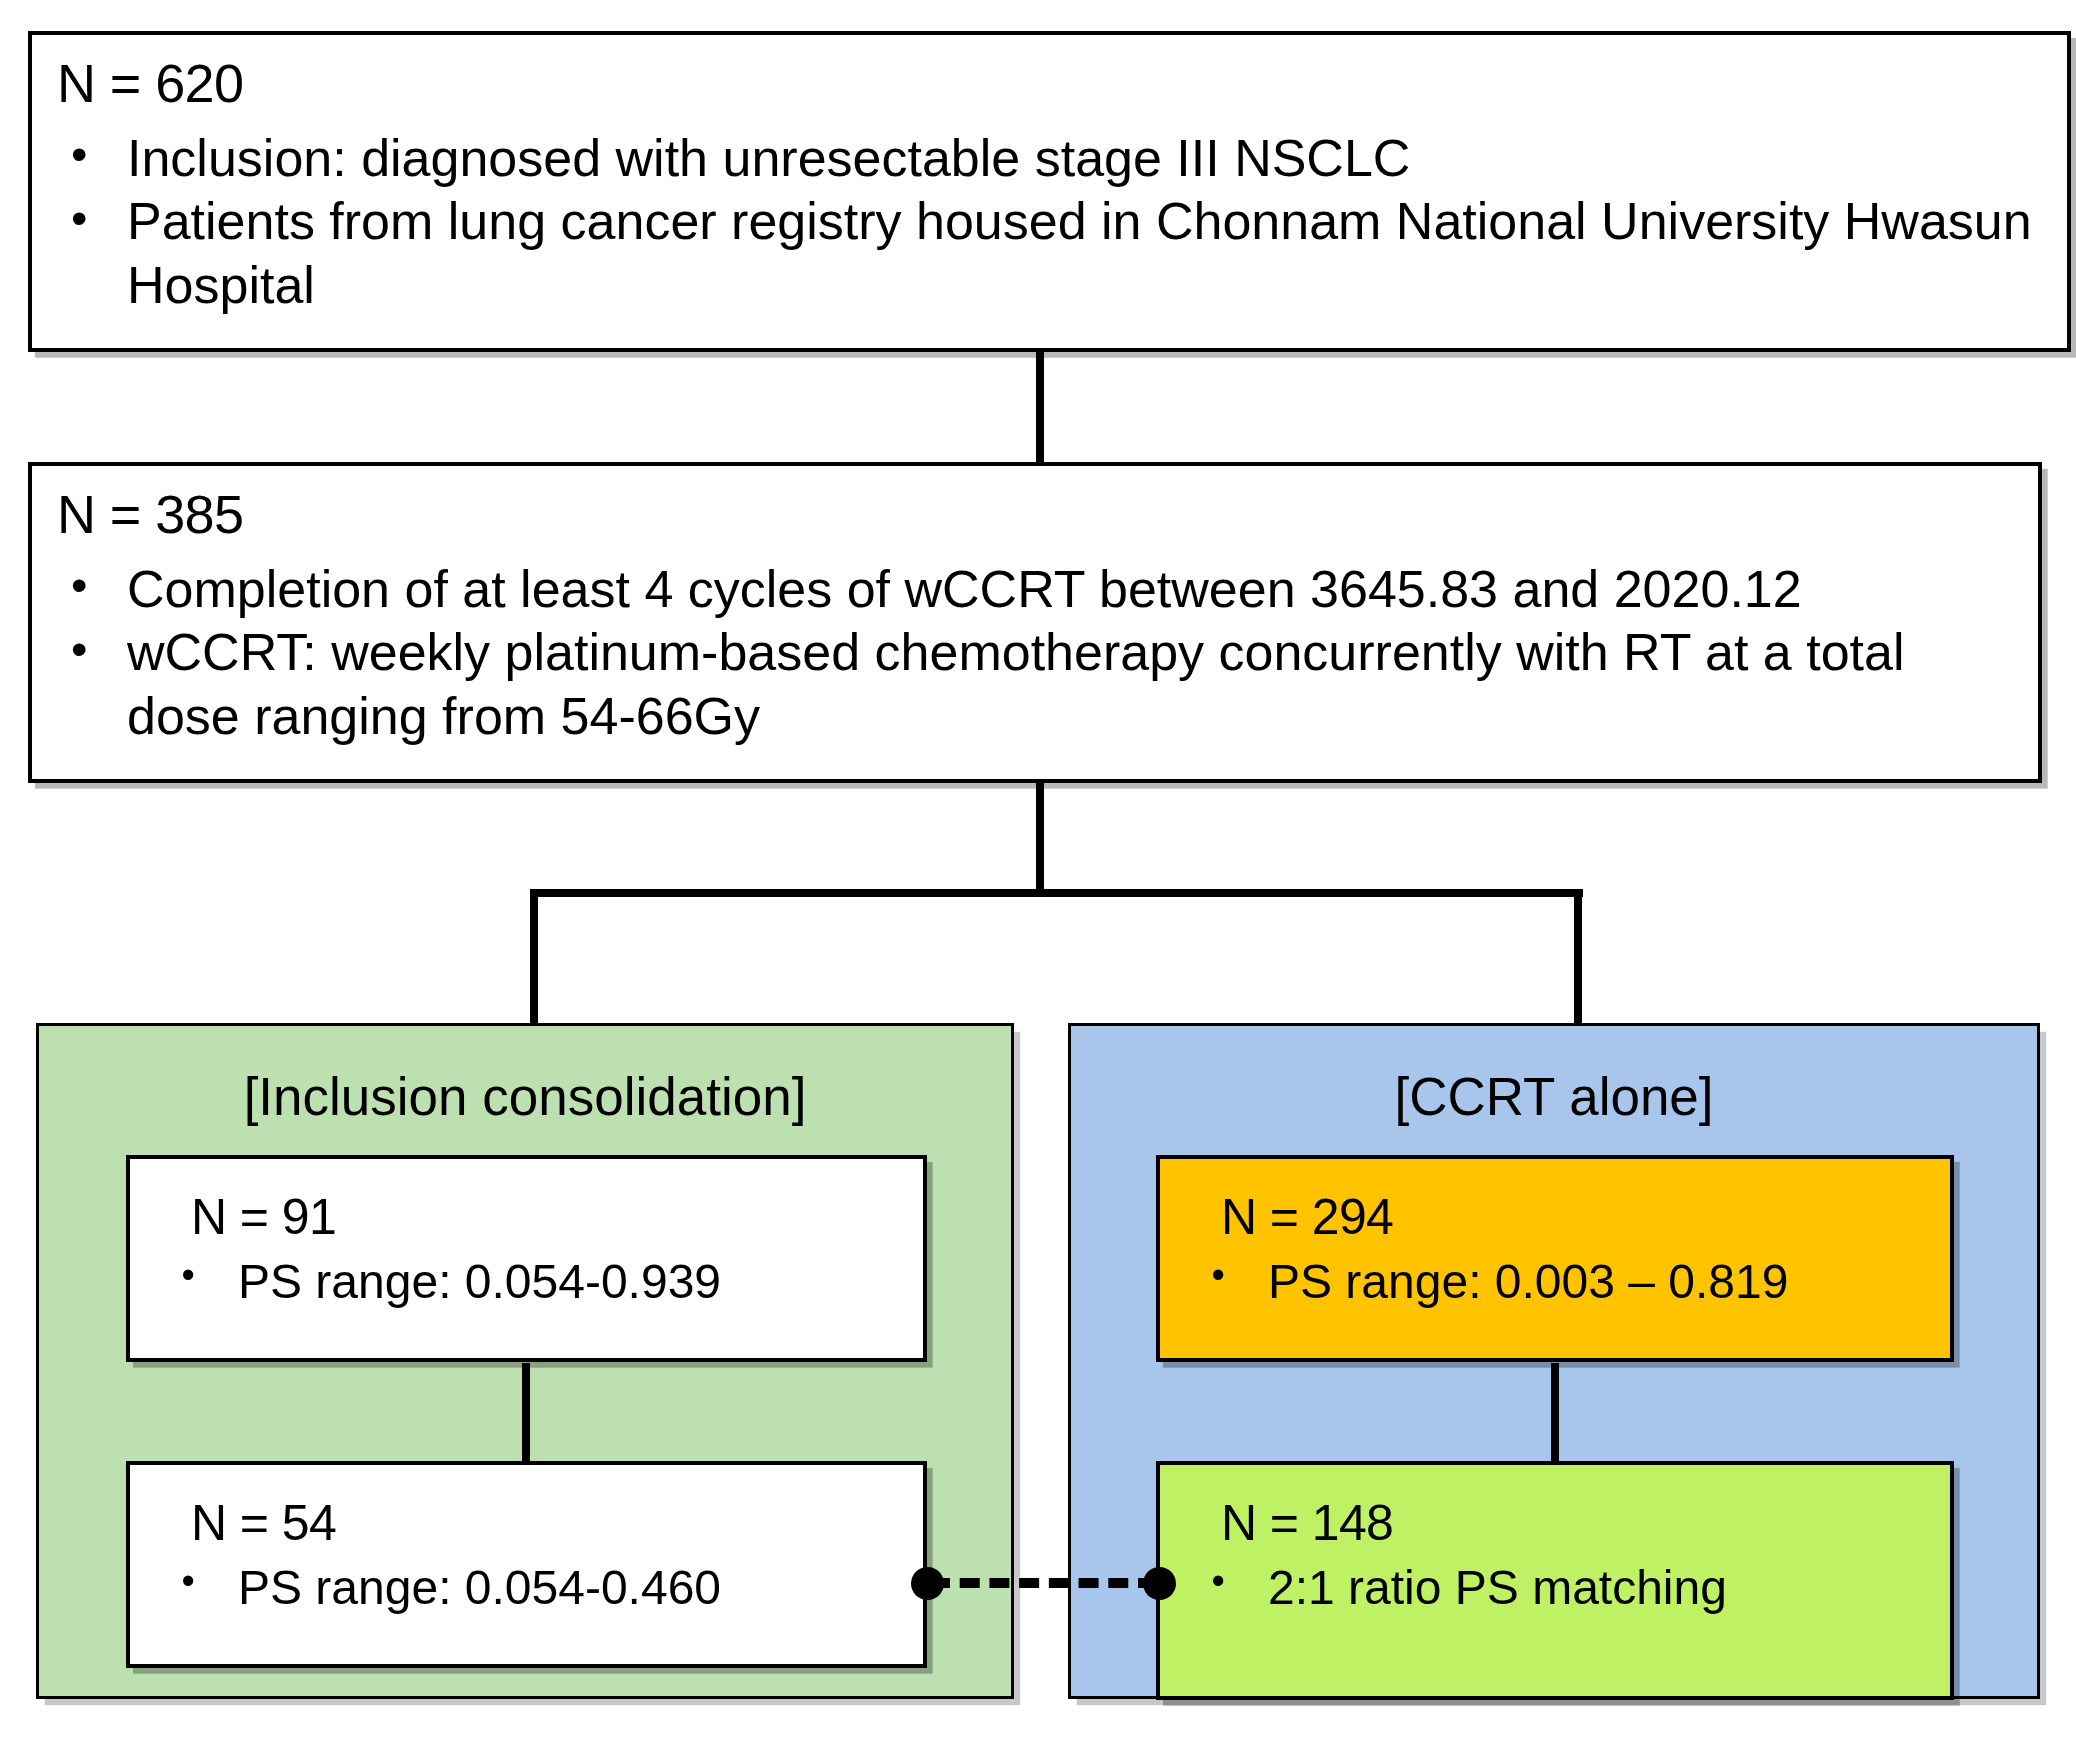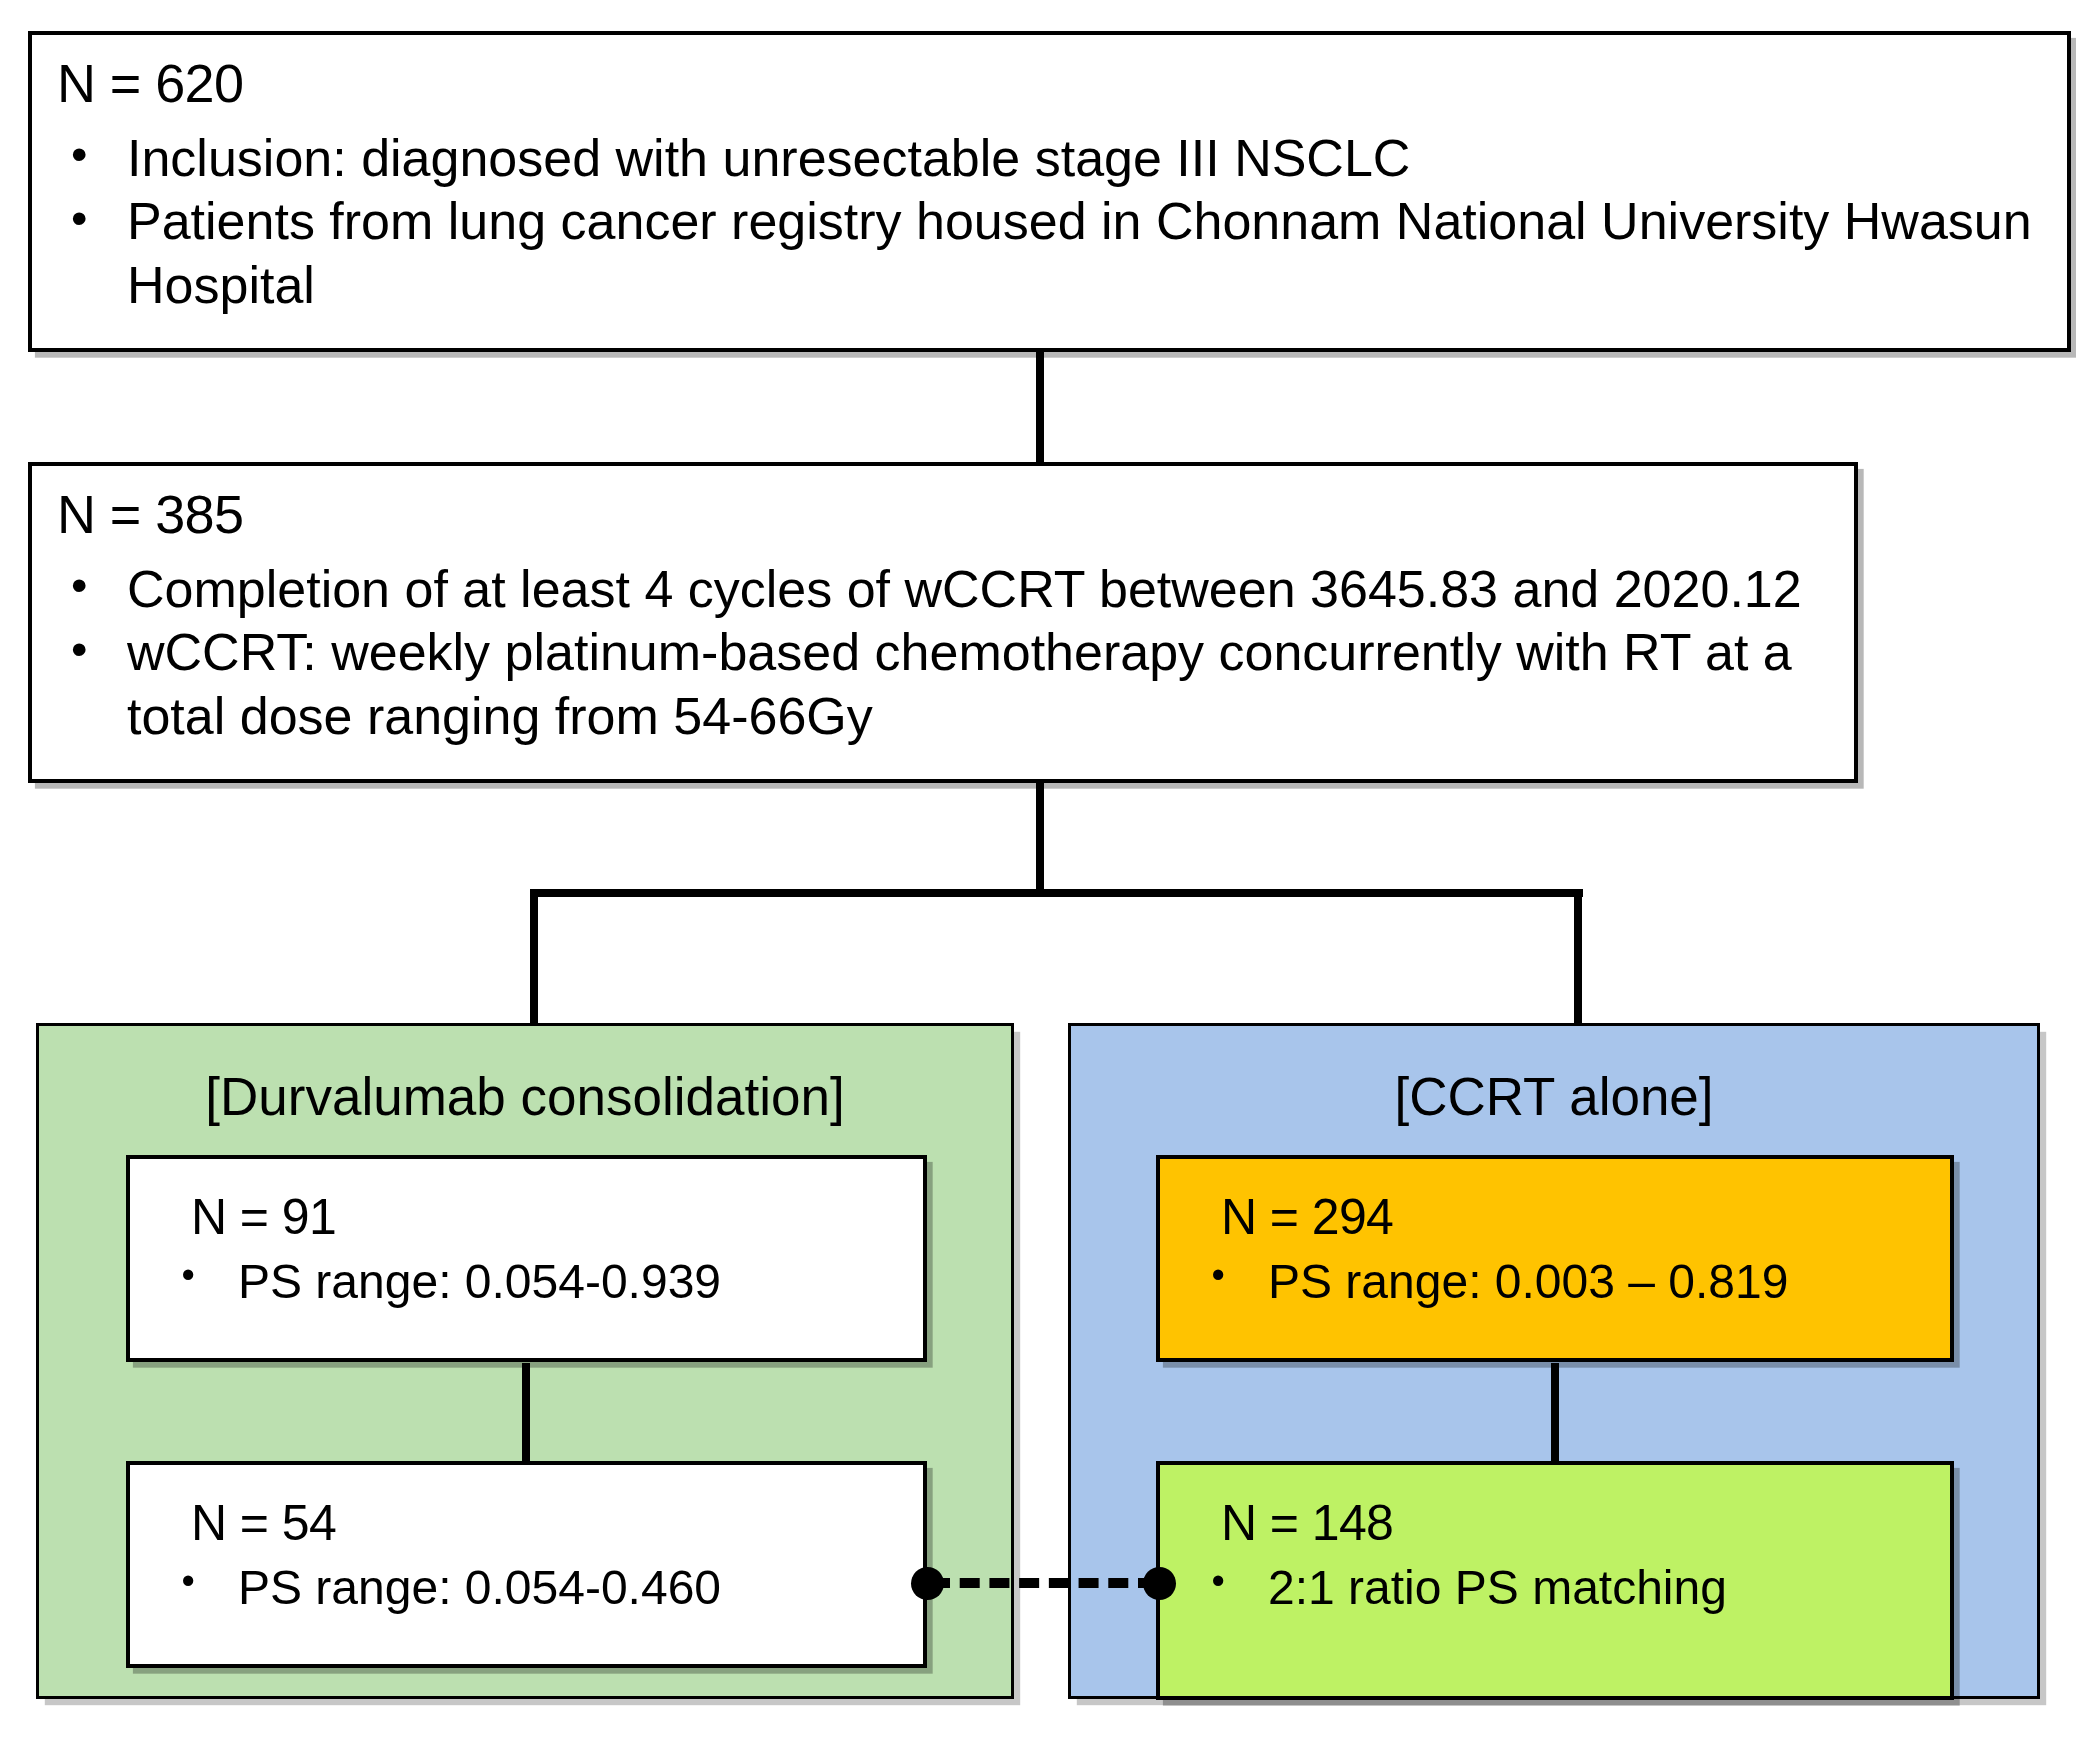--- a/index.html
+++ b/index.html
@@ -131,37 +131,37 @@
       <div class="n-label">N = 620</div>
       <ul class="bullet-list">
         <li>Inclusion: diagnosed with unresectable stage III NSCLC</li>
         <li>Patients from lung cancer registry housed in Chonnam National University Hwasun Hospital</li>
       </ul>
     </div>
   </div>
 
   <div class="vline" style="left:1036px; top:352px; height:113px;"></div>
 
-  <div class="box" style="left:28px; top:462px; width:1830px; height:321px;">
+  <div class="box" style="left:28px; top:462px; width:2014px; height:321px;">
     <div class="topbox-inner">
       <div class="n-label">N = 385</div>
       <ul class="bullet-list">
         <li>Completion of at least 4 cycles of wCCRT between 3645.83 and 2020.12</li>
         <li>wCCRT: weekly platinum-based chemotherapy concurrently with RT at a total dose ranging from 54-66Gy</li>
       </ul>
     </div>
   </div>
 
   <div class="vline" style="left:1036px; top:782px; height:110px;"></div>
   <div class="hline" style="left:530px; top:889px; width:1053px;"></div>
   <div class="vline" style="left:530px; top:889px; height:135px;"></div>
   <div class="vline" style="left:1574px; top:889px; height:135px;"></div>
 
   <div class="panel" style="left:36px; top:1023px; width:978px; height:676px; background:#BCE0B0;">
-    <div class="panel-title" style="top:43px;">[Durvalumab consolidation]</div>
+    <div class="panel-title" style="top:43px;">[Inclusion consolidation]</div>
   </div>
 
   <div class="box" style="left:126px; top:1155px; width:801px; height:207px;">
     <div class="subbox-inner">
       <div class="n-label">N = 91</div>
       <ul class="bullet-list">
         <li>PS range: 0.054-0.939</li>
       </ul>
     </div>
   </div>

